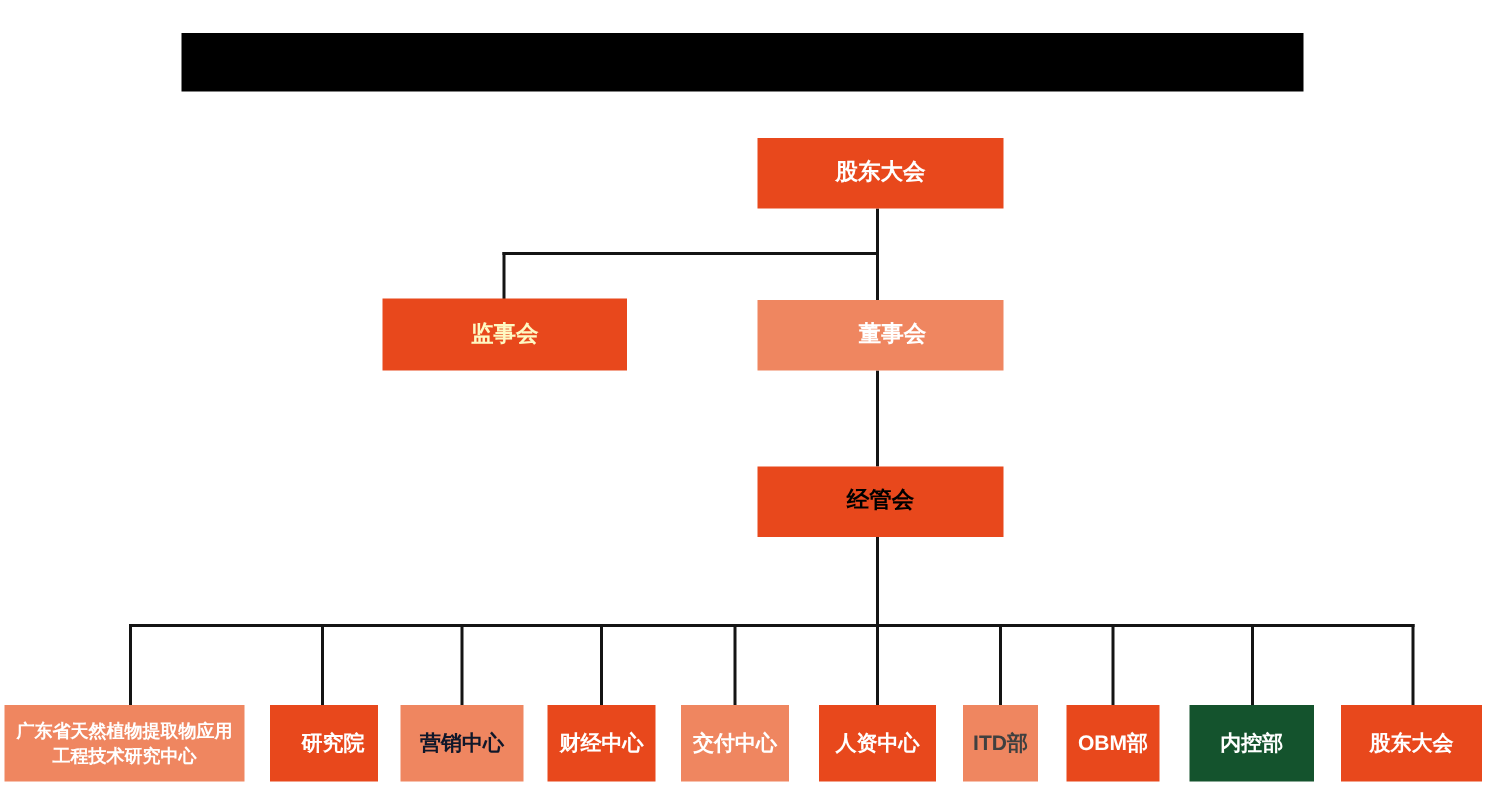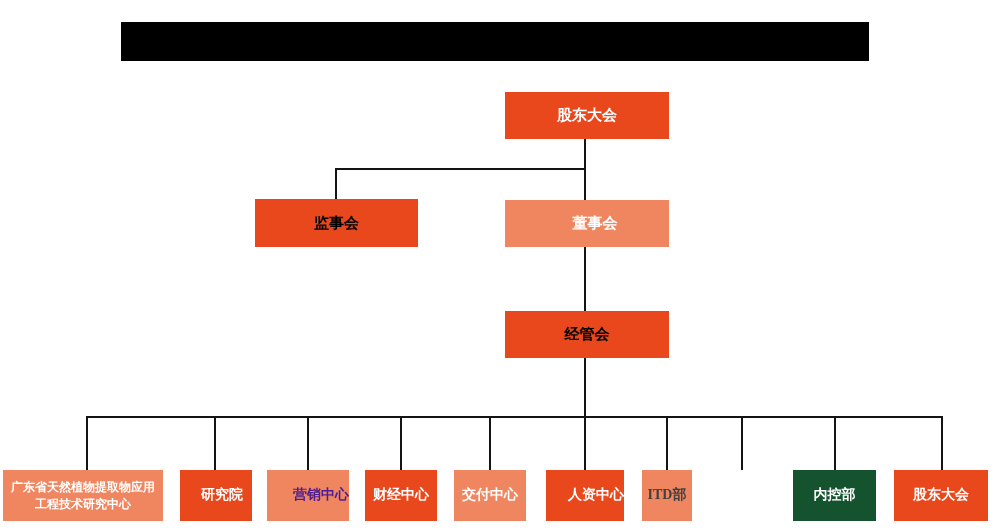--- a/index.html
+++ b/index.html
@@ -34,27 +34,27 @@
     line-height: 1.35;
   }
 
   
   .n-shareholders { left: 505px; top:  92px; width: 164px; height: 47px; }
   .n-supervisory  { left: 255px; top: 199px; width: 163px; height: 48px; }
   .n-board        { left: 505px; top: 200px; width: 164px; height: 47px; padding-left: 16px; }
   .n-management   { left: 505px; top: 311px; width: 164px; height: 47px; }
 
   
-  .dept { top: 470px; height: 51px; font-size: 14px; font-family: Liberation Serif, serif; }
+  .dept { top: 470px; height: 51px; font-size: 14px; }
   .n-d0 { left:   3px; width: 160px; font-size: 12px; padding: 2px 4px; }
   .n-d1 { left: 180px; width:  72px; }
   .n-d2 { left: 267px; width:  82px; }
   .n-d3 { left: 365px; width:  72px; }
   .n-d4 { left: 454px; width:  72px; }
-  .n-d5 { left: 546px; width:  78px; justify-content: flex-end; }
+  .n-d5 { left: 546px; width:  78px; }
   .n-d6 { left: 642px; width:  50px; }
   .n-d7 { left: 711px; width:  62px; }
   .n-d8 { left: 793px; width:  83px; }
   .n-d9 { left: 894px; width:  94px; }
 
   
   .c-v1    { left: 584px; top: 139px; width: 2px;   height: 62px; }  
   .c-h1    { left: 335px; top: 168px; width: 251px; height: 2px;  }  
   .c-v2    { left: 335px; top: 168px; width: 2px;   height: 32px; }  
   .c-v3    { left: 584px; top: 247px; width: 2px;   height: 64px; }  
@@ -90,53 +90,56 @@
   <div class="line c-d4"></div>
   <div class="line c-d6"></div>
   <div class="line c-d7"></div>
   <div class="line c-d8"></div>
   <div class="line c-d9"></div>
 
   <div class="node n-shareholders" style="background: rgb(232, 72, 28); color: rgb(255, 255, 255);">
     <span>股东大会</span>
   </div>
 
-  <div class="node n-supervisory" style="background: rgb(232, 72, 28); color: #000000;">
+  <div class="node n-supervisory" style="background: rgb(232, 72, 28); color: #fef9c3;">
     <span>监事会</span>
   </div>
 
   <div class="node n-board" style="background: rgb(239, 134, 96); color: rgb(255, 255, 255);">
     <span>董事会</span>
   </div>
 
   <div class="node n-management" style="background: rgb(232, 72, 28); color: #000000;">
     <span>经管会</span>
   </div>
 
   <div class="node dept n-d0" style="background: rgb(239, 134, 96); color: rgb(255, 255, 255);">
     <span>广东省天然植物提取物应用工程技术研究中心</span>
   </div>
   <div class="node dept n-d1" style="background: rgb(232, 72, 28); color: rgb(255, 255, 255); padding-left: 12px;">
     <span>研究院</span>
   </div>
-  <div class="node dept n-d2" style="background: rgb(239, 134, 96); color: #4c1d95; justify-content: flex-end;">
+  <div class="node dept n-d2" style="background: rgb(239, 134, 96); color: #0f172a;">
     <span>营销中心</span>
   </div>
   <div class="node dept n-d3" style="background: rgb(232, 72, 28); color: rgb(255, 255, 255);">
     <span>财经中心</span>
   </div>
   <div class="node dept n-d4" style="background: rgb(239, 134, 96); color: rgb(255, 255, 255);">
     <span>交付中心</span>
   </div>
   <div class="node dept n-d5" style="background: rgb(232, 72, 28); color: rgb(255, 255, 255);">
     <span>人资中心</span>
   </div>
   <div class="node dept n-d6" style="background: rgb(239, 134, 96); color: #404040;">
     <span>ITD部</span>
   </div>
+  <div class="node dept n-d7" style="background: rgb(232, 72, 28); color: rgb(255, 255, 255);">
+    <span>OBM部</span>
+  </div>
   <div class="node dept n-d8" style="background: #14532d; color: rgb(255, 255, 255);">
     <span>内控部</span>
   </div>
   <div class="node dept n-d9" style="background: rgb(232, 72, 28); color: rgb(255, 255, 255);">
     <span>股东大会</span>
   </div>
 
 </div>
 
 </body></html>

